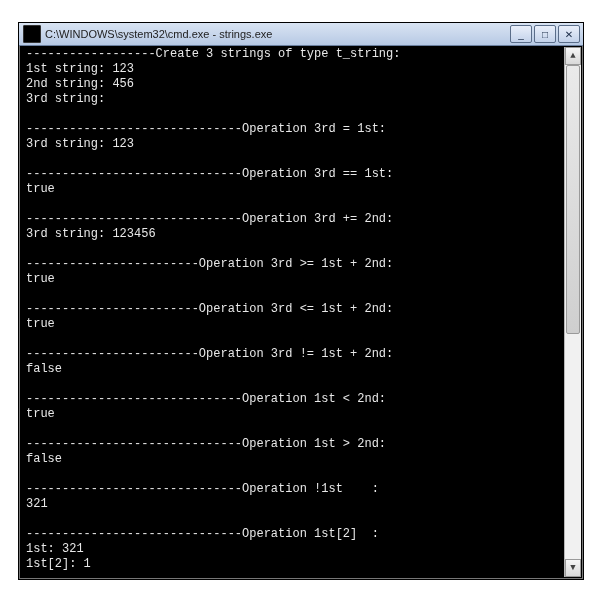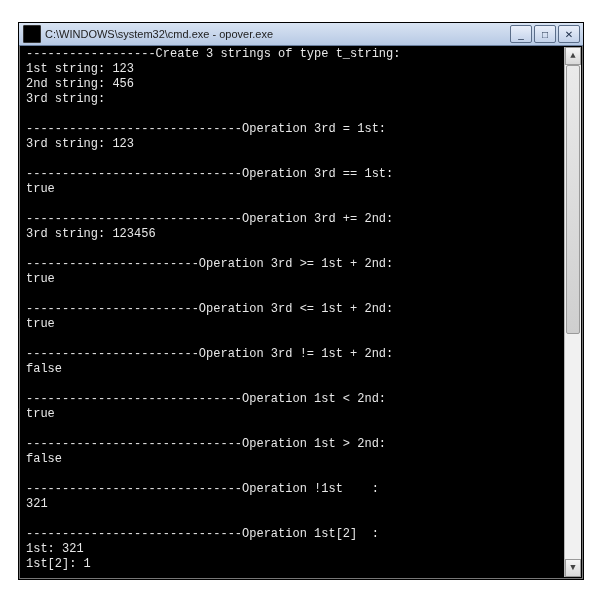--- a/index.html
+++ b/index.html
@@ -18,21 +18,21 @@
   .sb-thumb{position:absolute;left:1px;right:1px;top:0;height:54%;background:linear-gradient(#eaeaea,#cfcfcf);border:1px solid #9a9a9a;border-radius:2px}
   .watermark{position:absolute;right:28px;bottom:28px;font-family:Arial,sans-serif;font-weight:700;font-size:21px;color:#d31010;letter-spacing:.5px;pointer-events:none}
 </style>
 </head>
 <body>
 
 <div class="stage">
   <div class="window">
     <div class="titlebar">
       <div class="sysicon"></div>
-      <div class="title">C:\WINDOWS\system32\cmd.exe - opover.exe</div>
+      <div class="title">C:\WINDOWS\system32\cmd.exe - strings.exe</div>
       <div class="winbtns">
         <div class="winbtn">
             <span>_</span>
           </div>
         <div class="winbtn">
             <span>□</span>
           </div>
         <div class="winbtn">
             <span>✕</span>
           </div>

